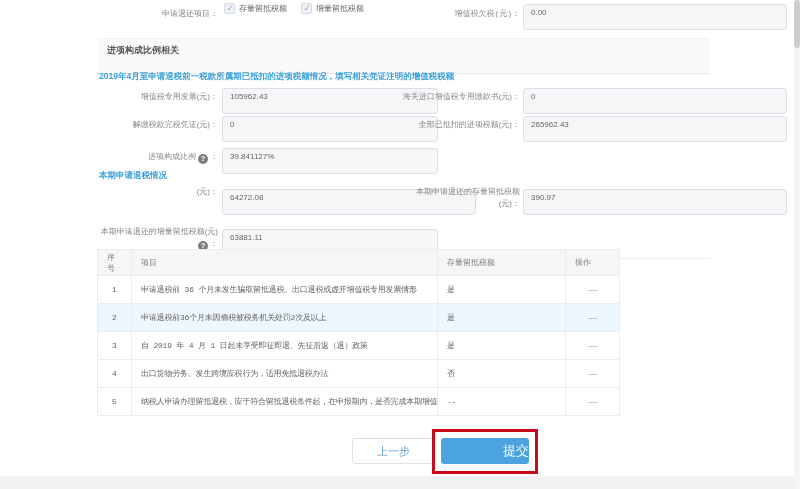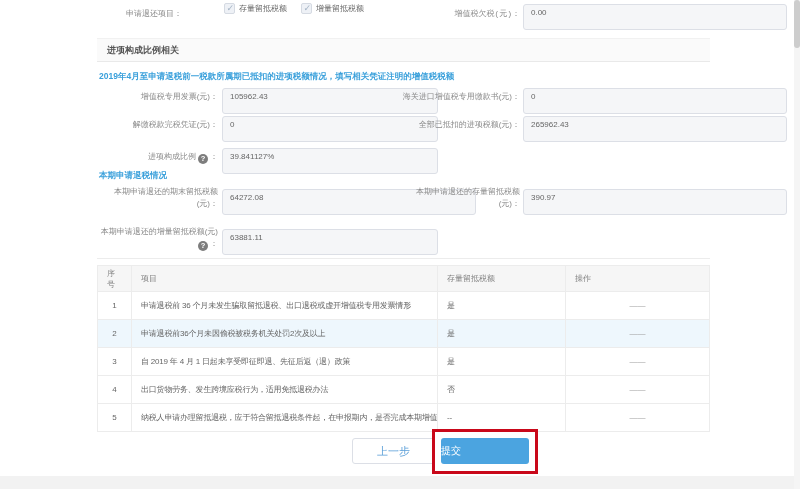--- a/index.html
+++ b/index.html
@@ -9,30 +9,30 @@
     background:#fff; font-family:"Liberation Sans","DejaVu Sans",sans-serif;
     font-size:8px; color:#666;
   }
   .lbl{ color:#8a8a8a; }
   .inp{
     height:26px; line-height:16px; background:#f5f6f8;
     border:1px solid #dcdfe6; border-radius:3px; padding:0 7px;
     color:#666; overflow:hidden; white-space:nowrap;
   }
   
-  .top-label{ position:absolute; left:90px; top:8px; width:128px; text-align:center; }
+  .top-label{ position:absolute; left:90px; top:8px; width:128px; text-align:right; }
   .cb-group{ position:absolute; left:224px; top:3px; display:flex; gap:14px; align-items:flex-start; height:13px; }
   .cb{ display:flex; align-items:center; gap:4px; cursor:default; }
   .cb-box{ width:11px; height:11px; border-radius:2px; background:#eef1f6; border:1px solid #d5dae2; position:relative; }
   .cb-box::after{ content:"✓"; position:absolute; left:1.5px; top:-1px; font-size:9px; color:#a3b3c4; }
   .vat-label{ position:absolute; left:410px; top:8px; width:110px; text-align:right;font-family:Liberation Mono, monospace; }
   .vat-input{ position:absolute; left:523px; top:4px; width:264px; }
   
   .sec-bar{
-    position:absolute; left:97px; top:38px; width:613px; height:24px;
+    position:absolute; left:97px; top:38px; width:613px; height:36px;
     background:#fafafa; border-top:1px solid #f1f1f1; border-bottom:1px solid #e9e9e9;
     line-height:23px; padding-left:10px; font-size:9px; font-weight:bold; color:#555;
   }
   .sub-blue{ position:absolute; left:99px; font-size:8.5px; font-weight:bold; color:#3aa0db; }
   .sub1{ top:71px; } .sub2{ top:170px; }
   
   .frow{ position:absolute; left:0; width:800px; height:20px; }
   .lbl-left { position:absolute; left:0;   top:0; width:218px; text-align:right; line-height:18px; }
   .inp-left { position:absolute; left:222px; top:0; width:216px; }
   .inp-left.wide{ width:254px; }
@@ -44,22 +44,22 @@
   .frow2 .inp-left, .frow2 .inp-right{ top:3px; }
   .help{
     display:inline-block; width:10px; height:10px; border-radius:50%;
     background:#7d7d7d; color:#fff; font-size:7.5px; line-height:10px;
     text-align:center; vertical-align:-2px; margin:0 2px; font-weight:bold;
   }
   .help::before{ content:"?"; }
   .divider{ position:absolute; left:97px; top:258px; width:613px; border-top:1px solid #ececec; }
   
   table.items{
-    position:absolute; left:97px; top:265px; width:613px;
-    border-collapse:collapse; table-layout:fixed; font-size:8px;
+    position:absolute; left:97px; top:249px; width:523px;
+    border-collapse:collapse; table-layout:fixed; font-size:8px;font-family:Liberation Mono, monospace;
   }
   table.items th{
     background:#f6f6f6; color:#828282; font-weight:normal; text-align:left;
     padding:0 9px; height:26px; border:1px solid #ececec;
   }
   table.items td{
     height:28px; border:1px solid #ececec; padding:0 9px; color:#666;
     letter-spacing:-0.2px; white-space:nowrap; overflow:hidden;
   }
   table.items .c-no{ width:34px; } table.items .c-item{ width:306px; }
@@ -68,22 +68,22 @@
   table.items td.op{ text-align:center; color:#9a9a9a; letter-spacing:0; }
   tr.hl{ background:#eef7fd; }
   
   .btn-prev{
     position:absolute; left:352px; top:438px; width:83px; height:26px;
     line-height:24px; text-align:center; background:#fff;
     border:1px solid #dcdfe6; border-radius:3px; color:#5b9fd8; font-size:11px; cursor:pointer;
   }
   .btn-submit{
     position:absolute; left:441px; top:438px; width:88px; height:26px;
-    line-height:26px; text-align:left; background:#4ba4e0; border:none;
-    border-radius:3px; color:#fff; font-size:10px; cursor:pointer;
+    line-height:26px; text-align:right; background:#4ba4e0; border:none;
+    border-radius:3px; color:#fff; font-size:13px; cursor:pointer;
   }
   .red-box{ position:absolute; left:432px; top:429px; width:106px; height:45px; border:3px solid #c9081a; pointer-events:none; }
   
   .footer{ position:absolute; left:0; top:476px; width:800px; height:13px; background:#f2f2f2; }
   
   .sb-track{ position:absolute; right:0; top:0; width:6px; height:489px; background:#f5f5f5; }
   .sb-thumb{ position:absolute; right:0; top:0; width:6px; height:48px; background:#cdcdcd; border-radius:3px; }
 </style>
 </head>
 <body>
@@ -123,21 +123,20 @@
 
   <div class="frow" style="top:148px;">
     <span class="lbl-left lbl"><span>进项构成比例</span><span class="help"></span><span>：</span></span>
     <div class="inp-left inp">39.841127%</div>
   </div>
 
   <div class="sub-blue sub2">本期申请退税情况</div>
 
   <div class="frow2" style="top:186px;">
     <span class="lbl2-left lbl">
-      <div>本期申请退还的期末留抵税额</div>
       <div>(元)：</div>
     </span>
     <div class="inp-left inp wide">64272.08</div>
     <span class="lbl2-right lbl">
       <div>本期申请退还的存量留抵税额</div>
       <div>(元)：</div>
     </span>
     <div class="inp-right inp">390.97</div>
   </div>
 

